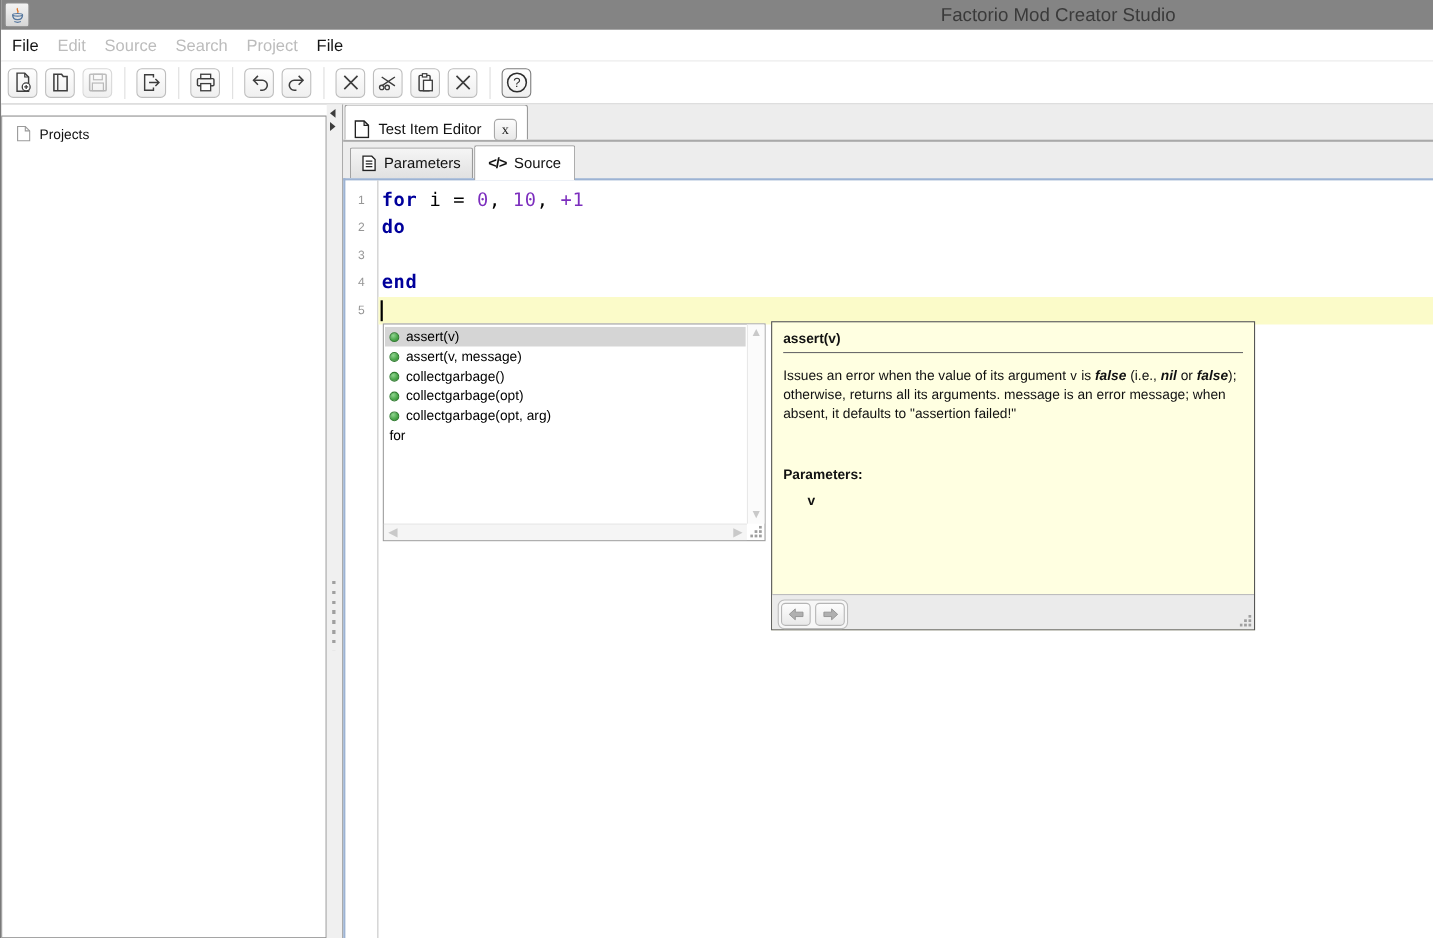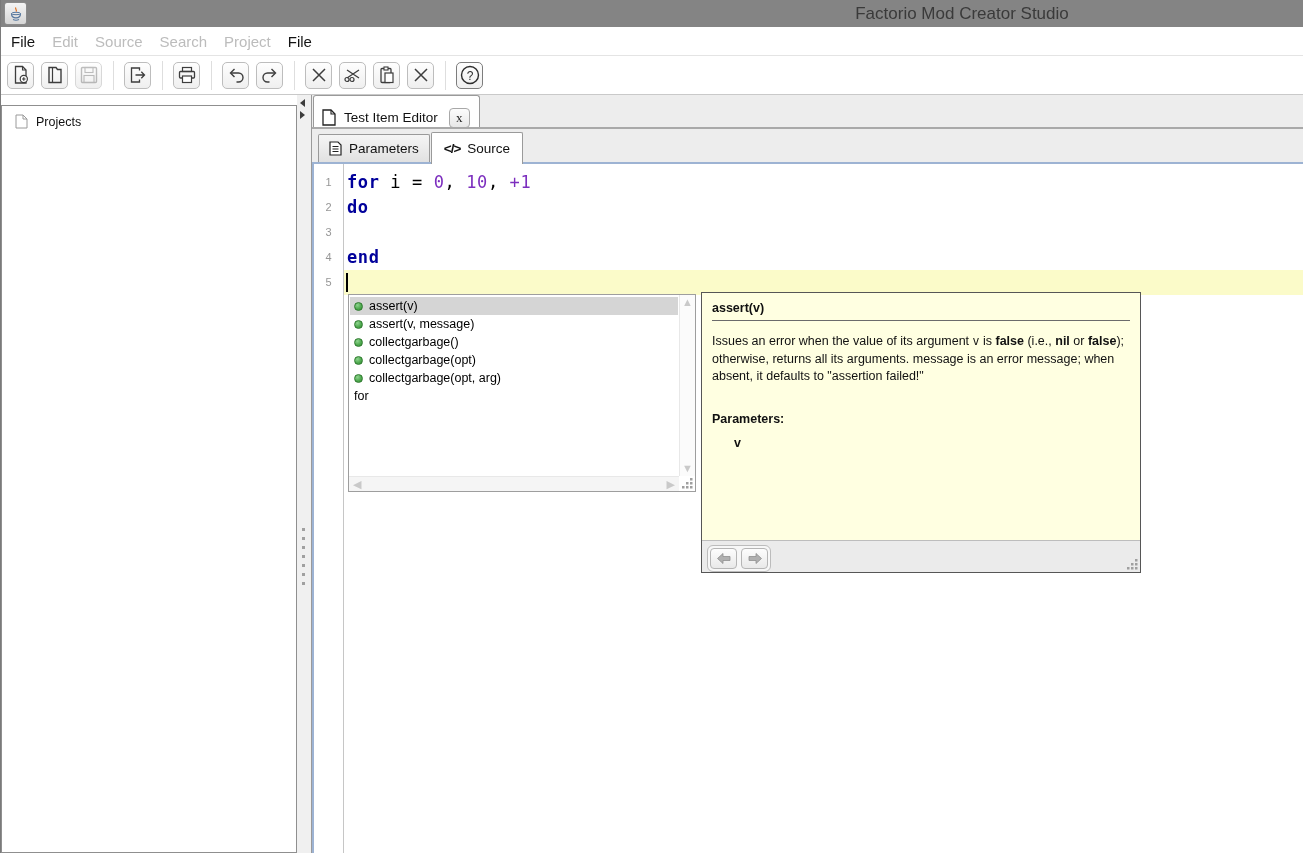--- a/index.html
+++ b/index.html
@@ -81,22 +81,22 @@
     display:flex; justify-content:space-between; align-items:center; padding:0 4px; }
   .sarrow { color:#c9c9c9; font-size:11px; line-height:1; cursor:default; }
   .grip { position:absolute; right:2px; bottom:2px; }
   
   .docpopup { position:absolute; left:700px; top:292px; width:440px; height:281px; border:1px solid #565656;
     background:#FFFFE1; display:flex; flex-direction:column; z-index:5; }
   .doc-content { flex:1; padding:8px 10px 0 10px; font-size:12.5px; color:#111; overflow:hidden; }
   .doc-title { font-weight:bold; padding-bottom:5px; border-bottom:1px solid #6b6b6b; margin-bottom:12px; }
   .doc-body { line-height:1.4; }
   .mono { font-family:"DejaVu Sans Mono",monospace; font-size:11.5px; }
-  .b { font-weight:bold; }
-  .doc-params { font-weight:bold; margin-top:26px; }
+  .b { font-weight:bold;font-style:italic; }
+  .doc-params { font-weight:bold; margin-top:38px; }
   .doc-param-name { font-weight:bold; margin:10px 0 0 22px; }
   .doc-bottom { height:32px; background:#ebebeb; border-top:1px solid #bdbdbd; position:relative; }
   .nav-group { position:absolute; left:5px; top:4px; border:1px solid #bcbcbc; border-radius:6px;
     background:#f7f7f7; padding:2px; display:flex; gap:4px; }
   .nav-btn { width:27px; height:21px; border:1px solid #b5b5b5; border-radius:4px;
     background:linear-gradient(#fdfdfd,#e9e9e9); display:flex; align-items:center; justify-content:center; }
 </style>
 </head>
 <body>
 

